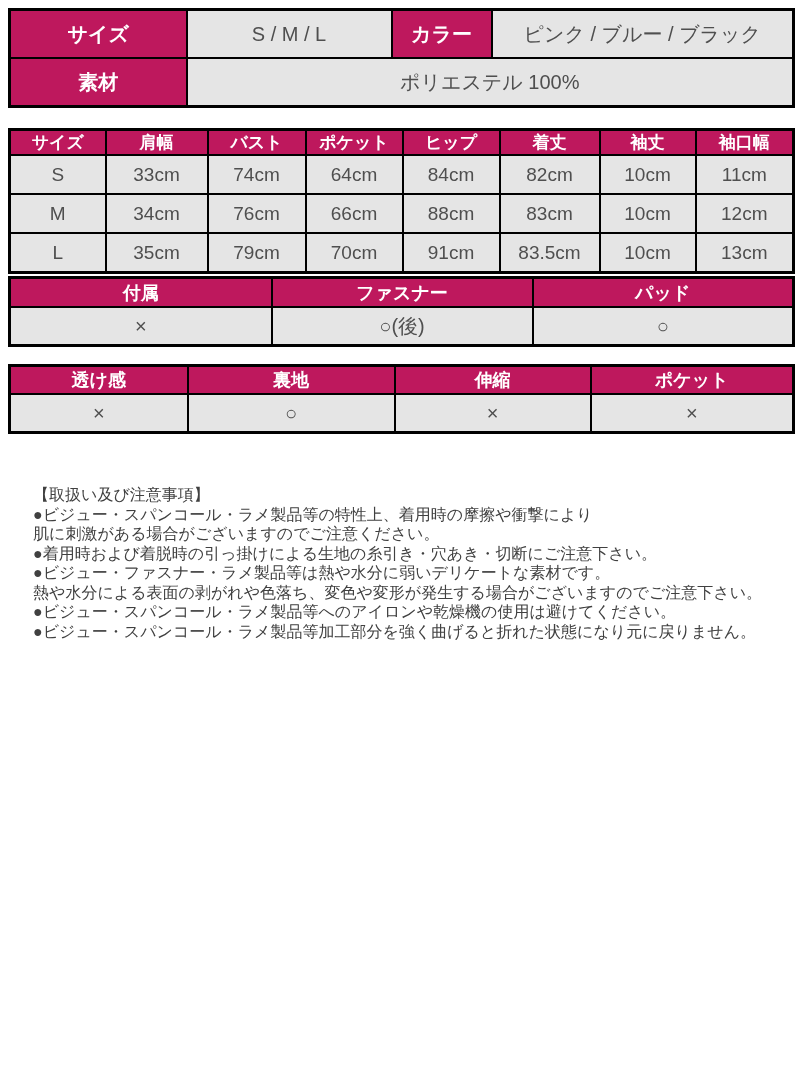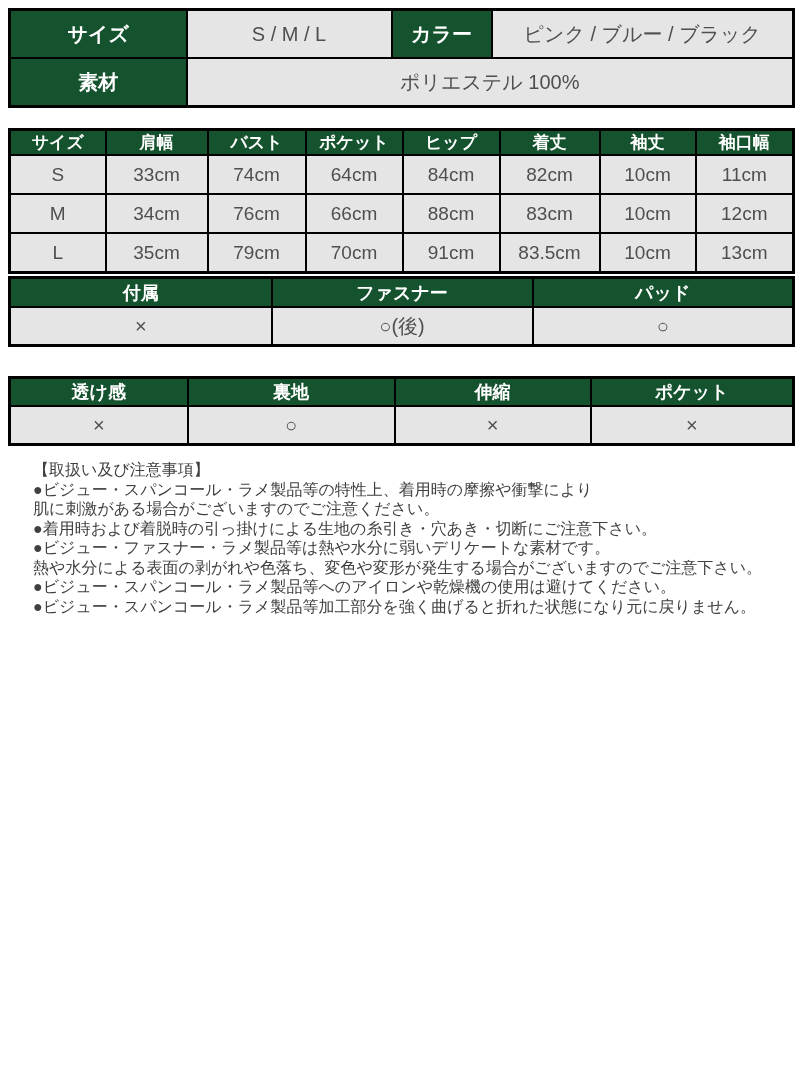--- a/index.html
+++ b/index.html
@@ -11,45 +11,45 @@
   table {
     border-collapse:collapse; table-layout:fixed;
     position:absolute; left:8px; width:784px;
     border:3px solid #000;
   }
   th, td {
     border:2px solid #000; padding:0; margin:0;
     text-align:center; vertical-align:middle; overflow:hidden;
     white-space:nowrap;
   }
-  th { background:#14532d; color:#ffffff; font-weight:bold; }
+  th { background:#be185d; color:#ffffff; font-weight:bold; }
   td { background:#e5e5e5; color:#4f4f4f; font-weight:normal;margin-left:7px; }
 
   
   #overview-table { top:8px; font-size:20px; }
   #overview-table th, #overview-table td { height:46px; }
 
   
   #measurements-table { top:128px; }
   #measurements-table th { height:22px; font-size:17px; }
   #measurements-table td { height:37px; font-size:19px; }
 
   
   #features-table-1 { top:276px; }
   #features-table-1 th { height:27px; font-size:18px; }
   #features-table-1 td { height:36px; font-size:20px; }
 
   
-  #features-table-2 { top:376px;border-radius:24px; }
+  #features-table-2 { top:364px;border-radius:24px; }
   #features-table-2 th { height:26px; font-size:18px; }
   #features-table-2 td { height:36px; font-size:20px; }
 
   
   .care-notes {
-    position:absolute; left:33px; top:460px; width:760px;
+    position:absolute; left:33px; top:485px; width:760px;
     font-size:16px; line-height:19.5px; color:#404040;
     white-space:nowrap;
   }
   .care-notes div { height:19.5px; }
 </style>
 </head>
 <body>
 
 <div class="page">
 

